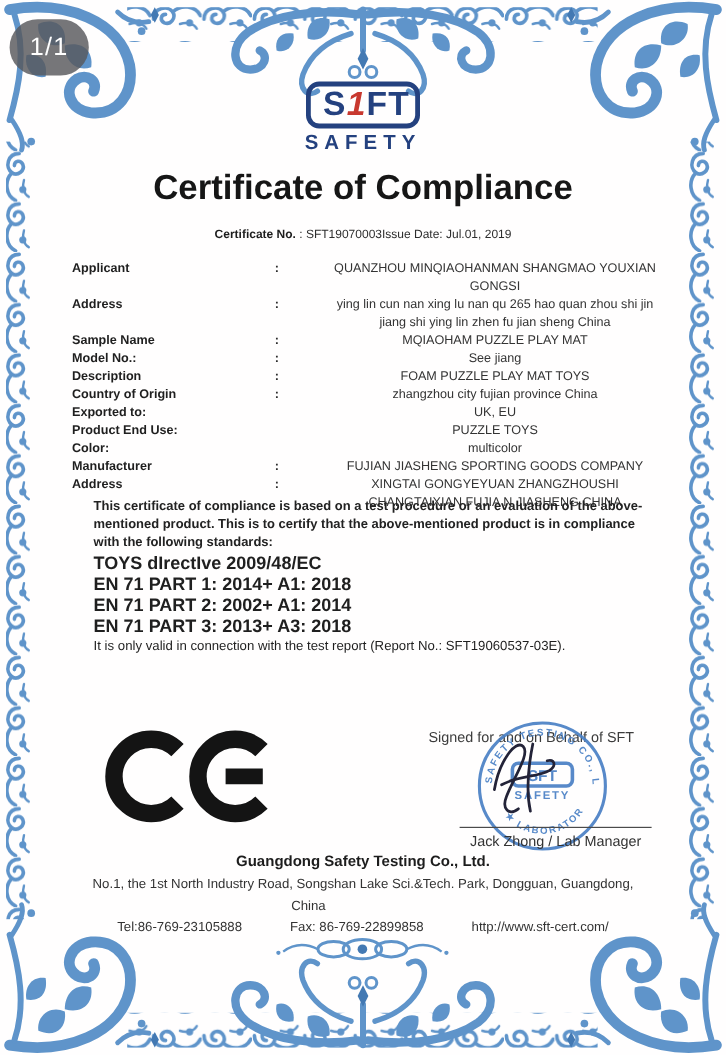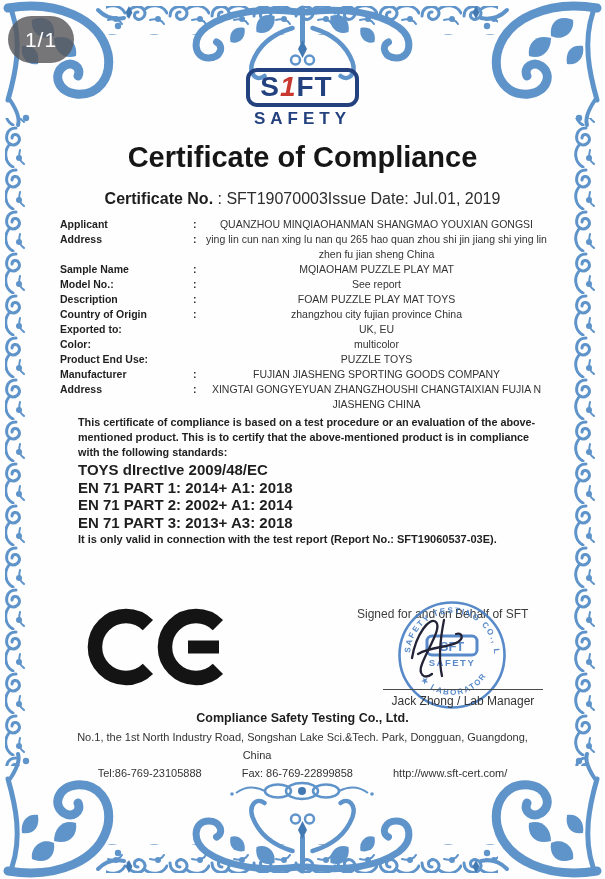--- a/index.html
+++ b/index.html
@@ -7,39 +7,39 @@
         font-family:"Liberation Sans","DejaVu Sans",sans-serif;color:#2b2b2b;}
   .abs{position:absolute;}
   svg{display:block;}
   
   .badge{left:8px;top:16px;width:66px;height:47px;background:rgba(88,88,92,.82);
          border-radius:24px;color:#fff;font-size:21px;display:flex;align-items:center;
          justify-content:center;letter-spacing:1px;}
   
   .logo-wrap{top:68px;left:0;width:605px;text-align:center;}
   .logo-box{display:inline-block;border:4px solid #24417f;border-radius:11px;
-            padding:0 22px 2px 10px;line-height:1.05;}
+            padding:0 4px 2px 10px;line-height:1.05;}
   .logo-box span{font-weight:800;font-size:28px;letter-spacing:1px;color:#24417f;}
   .logo-box .accent{color:#c8382f;font-style:italic;}
   .logo-sub{margin-top:2px;color:#24417f;font-weight:800;font-size:17px;letter-spacing:5px;}
   
   .title{top:141px;left:0;width:605px;text-align:center;font-size:29px;font-weight:700;color:#161616;}
   
-  .certline{top:190px;left:0;width:605px;display:flex;justify-content:center;font-size:16px;color:#2d2d2d;}
+  .certline{top:190px;left:0;width:605px;display:flex;justify-content:center;font-size:10px;color:#2d2d2d;}
   .certline b{font-weight:700;color:#1d1d1d;}
   
   .fields{top:217px;left:60px;width:488px;font-size:10.5px;line-height:15px;}
-  .frow{display:flex;}
+  .frow{display:flex;gap:36px;}
   .flabel{width:133px;font-weight:700;color:#1f1f1f;flex:none;}
   .fsep{width:12px;font-weight:700;flex:none;}
   .fval{flex:1;color:#333;text-align:center;}
   
   .statement{top:415px;left:78px;width:472px;font-size:10.8px;line-height:15px;font-weight:700;color:#222;}
   .standards{top:461px;left:78px;width:472px;font-size:15px;line-height:17.5px;font-weight:700;color:#1f1f1f;}
-  .validity{top:533px;left:78px;width:472px;font-size:11px;font-weight:700;color:#1f1f1f;}
+  .validity{top:533px;left:78px;width:472px;font-size:11px;font-weight:400;color:#1f1f1f;}
   
   .signedfor{top:607px;left:357px;width:200px;font-size:12px;color:#3c3c3c;}
   .sigline{top:689px;left:383px;width:160px;border-top:1.5px solid #4a4a4a;height:0;}
   .signer{top:694px;left:373px;width:180px;text-align:center;font-size:12px;color:#333;}
   
   .f-company{top:711px;left:0;width:605px;text-align:center;font-size:12.5px;font-weight:700;color:#1d1d1d;}
   .f-addr1{top:731px;left:0;width:605px;text-align:center;font-size:11px;color:#333;}
   .f-addr2{top:749px;left:0;width:514px;text-align:center;font-size:11px;color:#333;}
   .f-tel{top:767px;left:0;width:605px;display:flex;justify-content:center;gap:40px;font-size:11px;color:#333;}
   .noptr{pointer-events:none;}
@@ -155,46 +155,46 @@
       <span class="fval">ying lin cun nan xing lu nan qu 265 hao quan zhou shi jin jiang shi ying lin zhen fu jian sheng China</span>
     </div>
     <div class="frow">
       <span class="flabel">Sample Name</span>
       <span class="fsep">:</span>
       <span class="fval">MQIAOHAM PUZZLE PLAY MAT</span>
     </div>
     <div class="frow">
       <span class="flabel">Model No.:</span>
       <span class="fsep">:</span>
-      <span class="fval">See report</span>
+      <span class="fval">See jiang</span>
     </div>
     <div class="frow">
       <span class="flabel">Description</span>
       <span class="fsep">:</span>
       <span class="fval">FOAM PUZZLE PLAY MAT TOYS</span>
     </div>
     <div class="frow">
       <span class="flabel">Country of Origin</span>
       <span class="fsep">:</span>
       <span class="fval">zhangzhou city fujian province China</span>
     </div>
     <div class="frow">
       <span class="flabel">Exported to:</span>
       <span class="fsep"></span>
       <span class="fval">UK, EU</span>
     </div>
     <div class="frow">
+      <span class="flabel">Product End Use:</span>
+      <span class="fsep"></span>
+      <span class="fval">PUZZLE TOYS</span>
+    </div>
+    <div class="frow">
       <span class="flabel">Color:</span>
       <span class="fsep"></span>
       <span class="fval">multicolor</span>
-    </div>
-    <div class="frow">
-      <span class="flabel">Product End Use:</span>
-      <span class="fsep"></span>
-      <span class="fval">PUZZLE TOYS</span>
     </div>
     <div class="frow">
       <span class="flabel">Manufacturer</span>
       <span class="fsep">:</span>
       <span class="fval">FUJIAN JIASHENG SPORTING GOODS COMPANY</span>
     </div>
     <div class="frow">
       <span class="flabel">Address</span>
       <span class="fsep">:</span>
       <span class="fval">XINGTAI GONGYEYUAN ZHANGZHOUSHI CHANGTAIXIAN FUJIA N JIASHENG CHINA</span>
@@ -240,21 +240,21 @@
     <g stroke="#232338" stroke-width="2.3" fill="none" stroke-linecap="round">
       <path d="M30,62 C34,38 48,20 54,26 C60,32 46,52 40,68 C36,78 42,84 50,78"></path>
       <path d="M62,24 C58,44 56,62 60,80"></path>
       <path d="M36,58 C50,50 66,52 76,46 C82,42 80,36 74,38"></path>
     </g>
   </svg>
 
   <div class="abs sigline"></div>
   <div class="abs signer">Jack Zhong / Lab Manager</div>
 
-  <div class="abs f-company">Compliance Safety Testing Co., Ltd.</div>
+  <div class="abs f-company">Guangdong Safety Testing Co., Ltd.</div>
   <div class="abs f-addr1">No.1, the 1st North Industry Road, Songshan Lake Sci.&amp;Tech. Park, Dongguan, Guangdong,</div>
   <div class="abs f-addr2">China</div>
   <div class="abs f-tel">
     <span>Tel:86-769-23105888</span>
     <span>Fax: 86-769-22899858</span>
     <span>http://www.sft-cert.com/</span>
   </div>
 
 </div>
 

